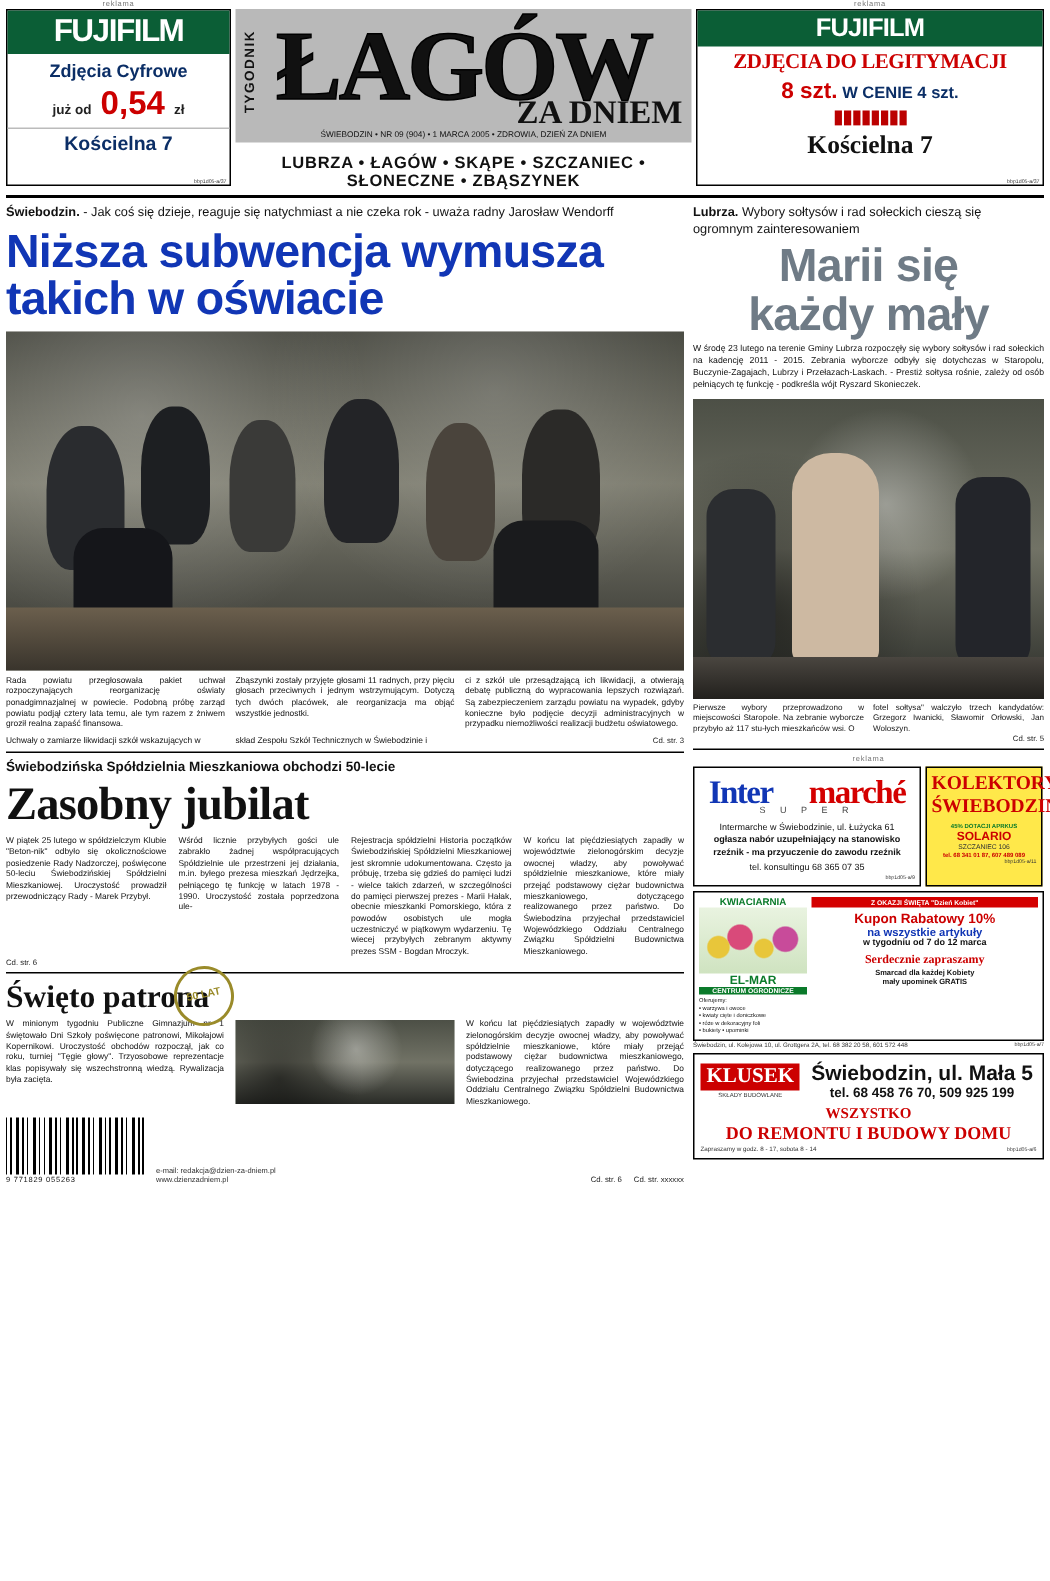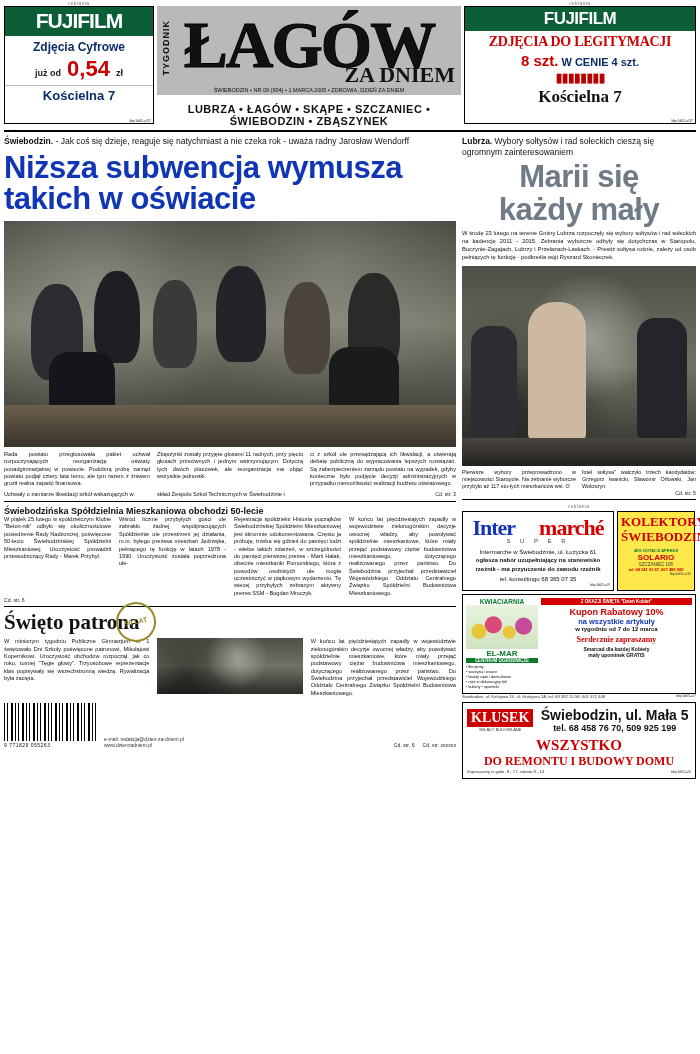--- a/index.html
+++ b/index.html
@@ -157,21 +157,21 @@
       <div class="tiny" style="position:absolute; right:2px; bottom:0; font-size:3.5px;">bbp1d05-a/37</div>
     </div>
 
     <div class="mast-center">
       <div class="title-box">
         <div class="tyg">TYGODNIK</div>
         <div class="title-word">ŁAGÓW</div>
         <div class="zadniem">ZA DNIEM</div>
       </div>
       <div class="strip">ŚWIEBODZIN • NR 09 (904) • 1 MARCA 2005 • ZDROWIA, DZIEŃ ZA DNIEM</div>
-      <div class="towns">LUBRZA • ŁAGÓW • SKĄPE • SZCZANIEC • ŚWIEBODZIN • ZBĄSZYNEK</div>
+      <div class="towns">LUBRZA • ŁAGÓW • SKĄPE • SZCZANIEC • SŁONECZNE • ZBĄSZYNEK</div>
     </div>
 
     <div class="mast-right ad-box">
       <div class="fuji2">FUJIFILM</div>
       <div class="r1">ZDJĘCIA DO LEGITYMACJI</div>
       <div class="r2">
         <b>8 szt.</b>
         <span>W CENIE 4 szt.</span>
       </div>
       <div class="people">▮▮▮▮▮▮▮▮</div>
@@ -213,20 +213,21 @@
       </div>
       <div class="cols3" style="margin-top:3px;">
         <div>Uchwały o zamiarze likwidacji szkół wskazujących w</div>
         <div>skład Zespołu Szkół Technicznych w Świebodzinie i</div>
         <div class="endnote">Cd. str. 3</div>
       </div>
 
       <hr class="thin">
 
       <div class="section-title">Świebodzińska Spółdzielnia Mieszkaniowa obchodzi 50-lecie</div>
+      <div class="headline-black">Zasobny jubilat</div>
 
       <div class="cols2" style="position:relative;">
         <div>W piątek 25 lutego w spółdzielczym Klubie "Beton-nik" odbyło się okolicznościowe posiedzenie Rady Nadzorczej, poświęcone 50-leciu Świebodzińskiej Spółdzielni Mieszkaniowej. Uroczystość prowadził przewodniczący Rady - Marek Przybył.</div>
         <div>Wśród licznie przybyłych gości ule zabrakło żadnej współpracujących Spółdzielnie ule przestrzeni jej działania, m.in. byłego prezesa mieszkań Jędrzejka, pełniącego tę funkcję w latach 1978 - 1990. Uroczystość została poprzedzona ule-</div>
         <div>Rejestracja spółdzielni Historia początków Świebodzińskiej Spółdzielni Mieszkaniowej jest skromnie udokumentowana. Często ja próbuję, trzeba się gdzieś do pamięci ludzi - wielce takich zdarzeń, w szczególności do pamięci pierwszej prezes - Marii Hałak, obecnie mieszkanki Pomorskiego, która z powodów osobistych ule mogła uczestniczyć w piątkowym wydarzeniu. Tę wiecej przybyłych zebranym aktywny prezes SSM - Bogdan Mroczyk.</div>
         <div>W końcu lat pięćdziesiątych zapadły w województwie zielonogórskim decyzje owocnej władzy, aby powoływać spółdzielnie mieszkaniowe, które miały przejąć podstawowy ciężar budownictwa mieszkaniowego, dotyczącego realizowanego przez państwo. Do Świebodzina przyjechał przedstawiciel Wojewódzkiego Oddziału Centralnego Związku Spółdzielni Budownictwa Mieszkaniowego.</div>
         <div class="stamp" style="left:112px; top:86px;">50 LAT</div>
       </div>
       <div style="display:flex; justify-content:space-between;">
         <div class="endnote">Cd. str. 6</div>
@@ -347,21 +348,21 @@
         <div style="display:flex; align-items:center; gap:5px;">
           <div>
             <span class="klusek-logo">KLUSEK</span>
             <div class="tiny center" style="font-size:4px;">SKŁADY BUDOWLANE</div>
           </div>
           <div style="flex:1;">
             <div class="center" style="font-size:14px; font-weight:bold;">Świebodzin, ul. Mała 5</div>
             <div class="center" style="font-size:9px; font-weight:bold;">tel. 68 458 76 70, 509 925 199</div>
           </div>
         </div>
-        <div class="bottom-red" style="font-size:15px; margin-top:4px;">WSZYSTKO</div>
+        <div class="bottom-red" style="font-size:10px; margin-top:4px;">WSZYSTKO</div>
         <div class="bottom-red" style="font-size:12px;">DO REMONTU I BUDOWY DOMU</div>
         <div style="display:flex; justify-content:space-between; align-items:flex-end;">
           <div class="tiny" style="font-size:4.2px;">Zapraszamy w godz. 8 - 17, sobota 8 - 14</div>
           <div class="tiny" style="font-size:3.5px;">bbp1d05-a/6</div>
         </div>
       </div>
 
     </div>
   </div>
 </div>

